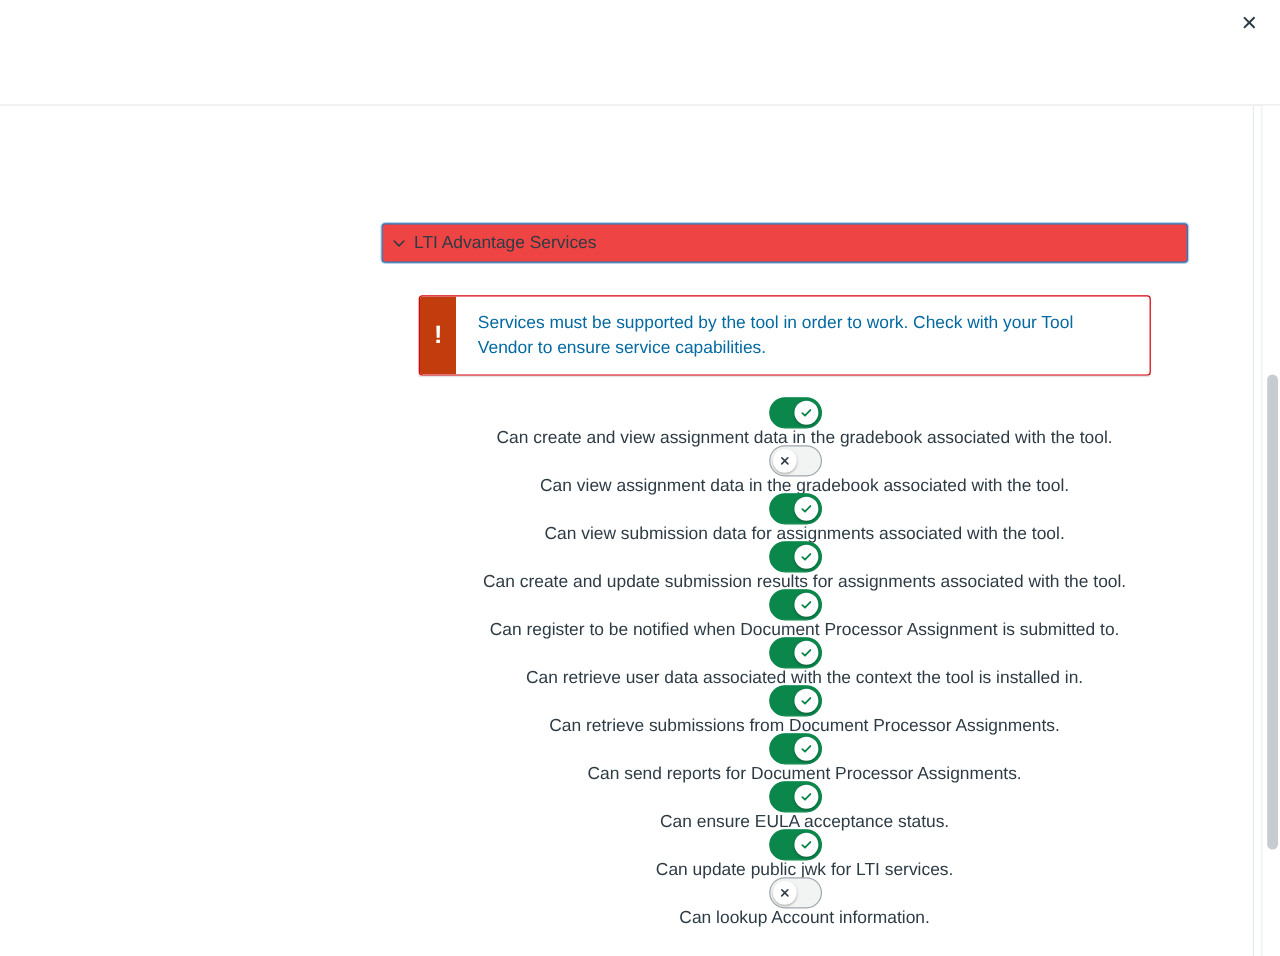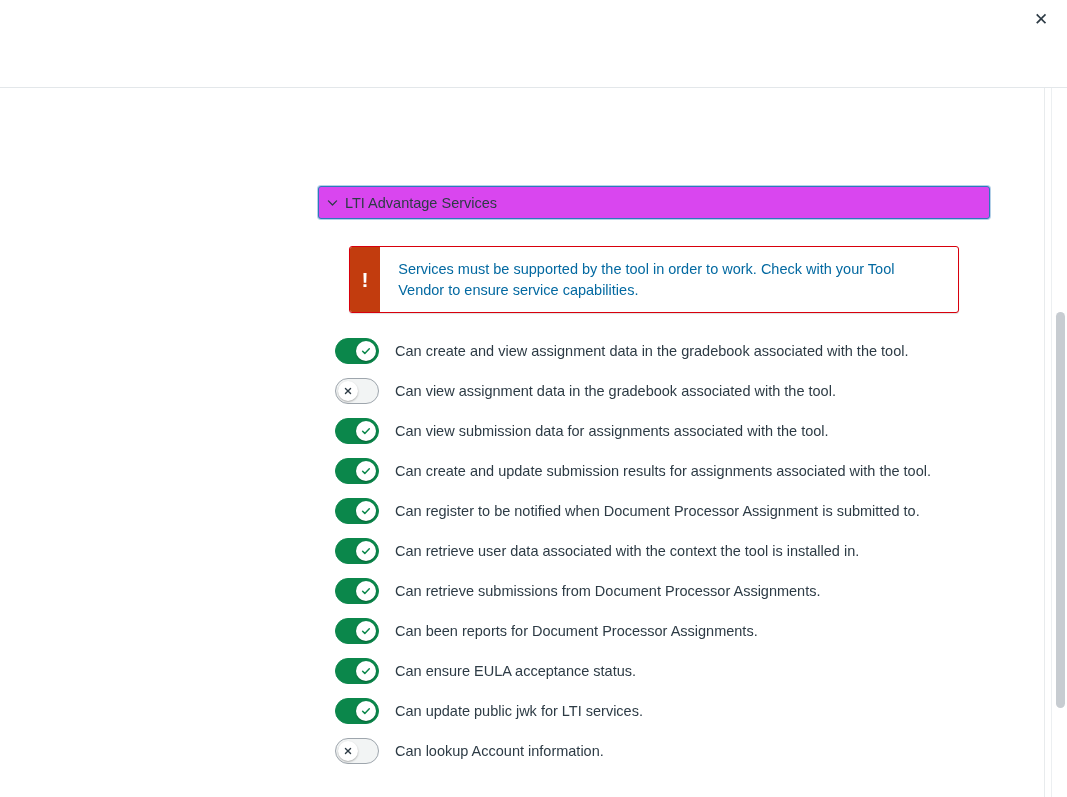--- a/index.html
+++ b/index.html
@@ -67,21 +67,21 @@
   
   .accordion {
     box-sizing: border-box;
     width: 672px;
     height: 33px;
     margin-top: 98px;
     border: 1px solid #2b7abc;
     border-radius: 3px;
     display: flex;
     align-items: center;
-    background: #d946ef;
+    background: #ef4444;
     cursor: pointer;
     box-shadow: 0 0 0 1px rgba(43,122,188,0.35);
   }
   .accordion .chev {
     width: 26px;
     display: flex;
     align-items: center;
     justify-content: center;
     color: #2d3b45;
   }
@@ -123,20 +123,21 @@
 
   
   .toggle-list {
     margin-top: 18px;
   }
   .toggle-row {
     display: flex;
     align-items: center;
     height: 40px;
     padding-left: 17px;
+    flex-direction: column;
   }
   .switch {
     position: relative;
     width: 44px;
     height: 26px;
     border-radius: 13px;
     flex: 0 0 auto;
     box-sizing: border-box;
     cursor: pointer;
   }
@@ -304,21 +305,21 @@
       </div>
 
       <div class="toggle-row">
         <span class="switch on">
           <span class="knob">
             <svg width="12" height="12" viewBox="0 0 16 16" aria-hidden="true">
                 <path d="M3.5 8.4 L6.4 11.2 L12.4 4.9" fill="none" stroke="#0b874b" stroke-width="2" stroke-linecap="round" stroke-linejoin="round"></path>
               </svg>
           </span>
         </span>
-        <span class="toggle-label">Can been reports for Document Processor Assignments.</span>
+        <span class="toggle-label">Can send reports for Document Processor Assignments.</span>
       </div>
 
       <div class="toggle-row">
         <span class="switch on">
           <span class="knob">
             <svg width="12" height="12" viewBox="0 0 16 16" aria-hidden="true">
                 <path d="M3.5 8.4 L6.4 11.2 L12.4 4.9" fill="none" stroke="#0b874b" stroke-width="2" stroke-linecap="round" stroke-linejoin="round"></path>
               </svg>
           </span>
         </span>

